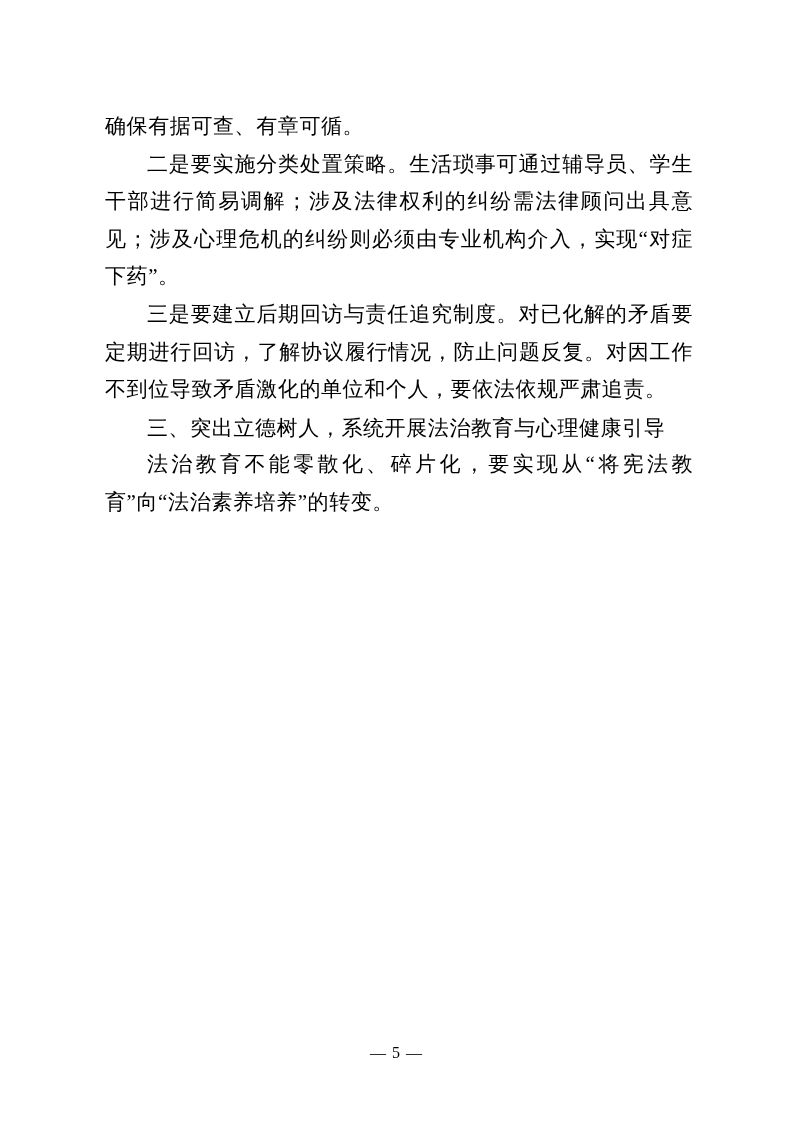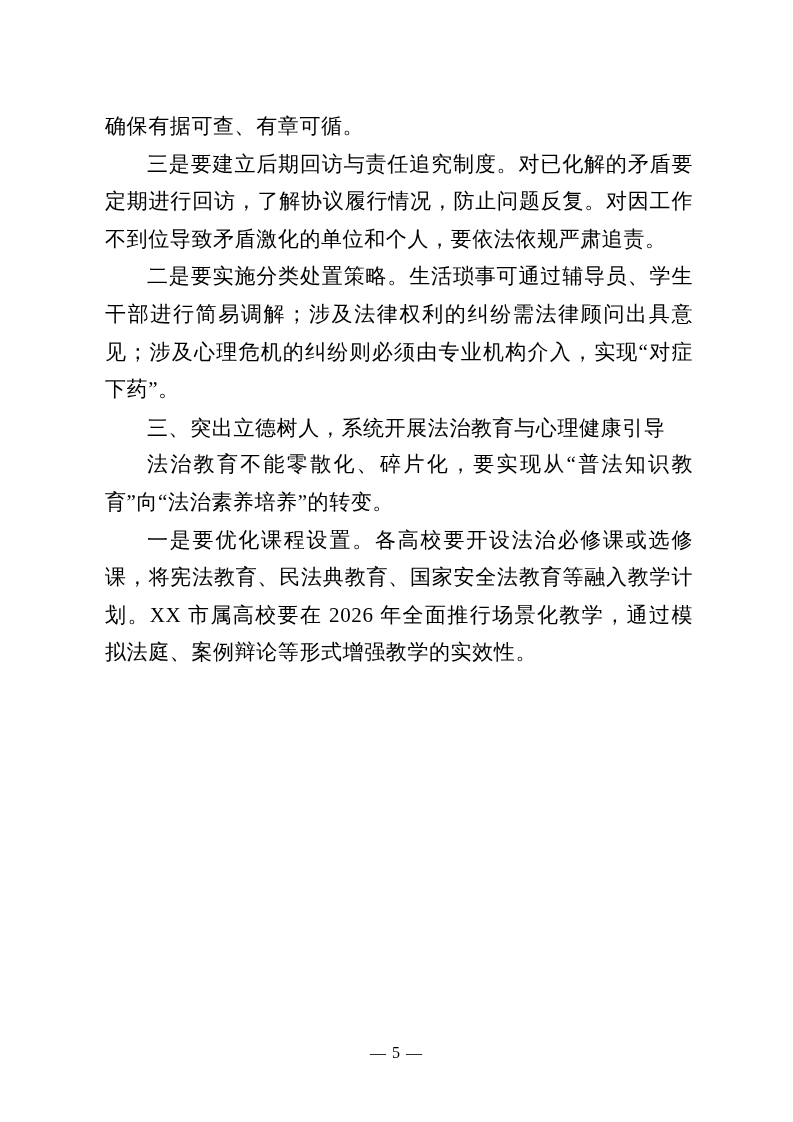--- a/index.html
+++ b/index.html
@@ -47,21 +47,20 @@
     letter-spacing: 1px;
     color: #000000;
   }
 </style>
 </head>
 <body>
 
 <div class="page">
   <div class="content">
     <p class="para no-indent">确保有据可查、有章可循。</p>
+    <p class="para">二是要实施分类处置策略。生活琐事可通过辅导员、学生干部进行简易调解；涉及法律权利的纠纷需法律顾问出具意见；涉及心理危机的纠纷则必须由专业机构介入，实现“对症下药”。</p>
     <p class="para">三是要建立后期回访与责任追究制度。对已化解的矛盾要定期进行回访，了解协议履行情况，防止问题反复。对因工作不到位导致矛盾激化的单位和个人，要依法依规严肃追责。</p>
-    <p class="para">二是要实施分类处置策略。生活琐事可通过辅导员、学生干部进行简易调解；涉及法律权利的纠纷需法律顾问出具意见；涉及心理危机的纠纷则必须由专业机构介入，实现“对症下药”。</p>
     <p class="para heading">三、突出立德树人，系统开展法治教育与心理健康引导</p>
-    <p class="para">法治教育不能零散化、碎片化，要实现从“普法知识教育”向“法治素养培养”的转变。</p>
-    <p class="para">一是要优化课程设置。各高校要开设法治必修课或选修课，将宪法教育、民法典教育、国家安全法教育等融入教学计划。XX 市属高校要在 2026 年全面推行场景化教学，通过模拟法庭、案例辩论等形式增强教学的实效性。</p>
+    <p class="para">法治教育不能零散化、碎片化，要实现从“将宪法教育”向“法治素养培养”的转变。</p>
   </div>
 
   <div class="page-number">— 5 —</div>
 </div>
 
 </body></html>

